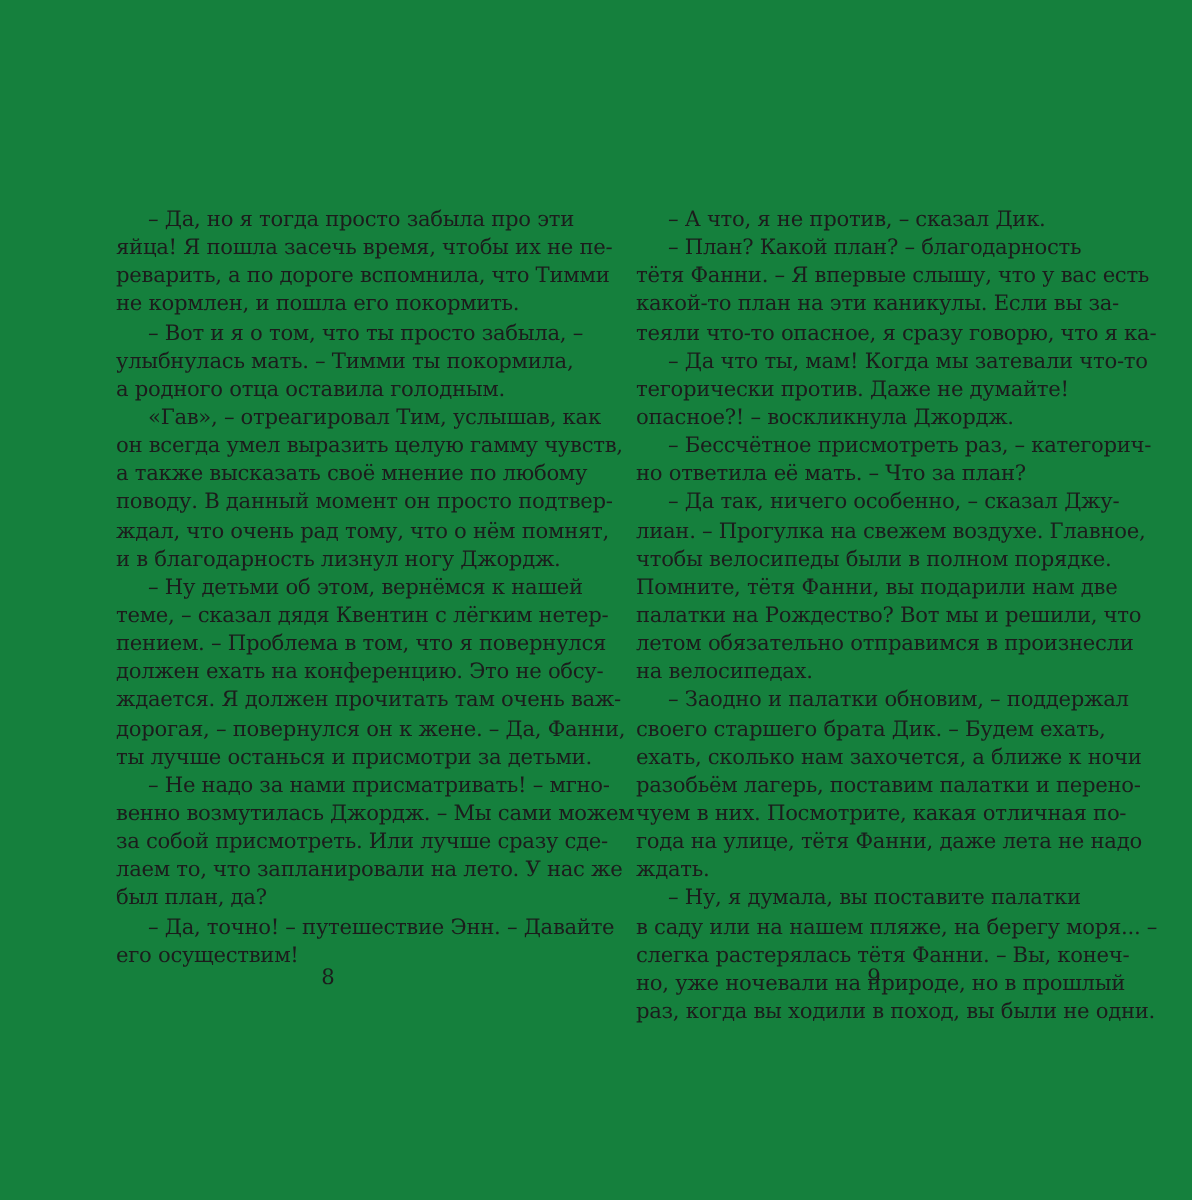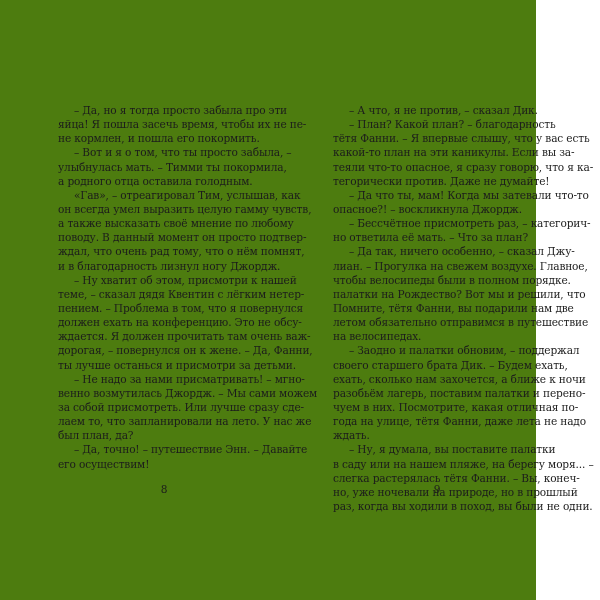--- a/index.html
+++ b/index.html
@@ -11,30 +11,30 @@
       width: 600px;
       height: 600px;
       position: relative;
       overflow: hidden;
       font-family: "DejaVu Serif", "Liberation Serif", serif;
       color: #1c1c1c;
     }
     .spread {
       position: absolute;
       left: 0; top: 0;
-      width: 536px; height: 600px;
-      background: #4d7c0f;
+      width: 596px; height: 600px;
+      background: #15803d;
     }
     .page {
       position: absolute;
       top: 103px;
       width: 212px;
     }
     .page.left { left: 58px; }
-    .page.right { left: 333px; }
+    .page.right { left: 318px; }
     .line {
       display: block;
       height: 14.15px;
       line-height: 14.15px;
       font-size: 10.6px;
       white-space: nowrap;
       text-align: justify;
       text-align-last: justify;
       letter-spacing: -0.15px;
     }
@@ -52,31 +52,32 @@
     .page-number.right { left: 427px; }
   </style>
 </head>
 <body>
 
 <div class="spread">
 
   <div class="page left">
     <span class="line indent">– Да, но я тогда просто забыла про эти</span>
     <span class="line">яйца! Я пошла засечь время, чтобы их не пе-</span>
+    <span class="line">реварить, а по дороге вспомнила, что Тимми</span>
     <span class="line last">не кормлен, и пошла его покормить.</span>
     <span class="line indent">– Вот и я о том, что ты просто забыла, –</span>
     <span class="line">улыбнулась мать. – Тимми ты покормила,</span>
     <span class="line last">а родного отца оставила голодным.</span>
     <span class="line indent">«Гав», – отреагировал Тим, услышав, как</span>
     <span class="line">он всегда умел выразить целую гамму чувств,</span>
     <span class="line">а также высказать своё мнение по любому</span>
     <span class="line">поводу. В данный момент он просто подтвер-</span>
     <span class="line">ждал, что очень рад тому, что о нём помнят,</span>
     <span class="line last">и в благодарность лизнул ногу Джордж.</span>
-    <span class="line indent">– Ну хватит об этом, присмотри к нашей</span>
+    <span class="line indent">– Ну детьми об этом, вернёмся к нашей</span>
     <span class="line">теме, – сказал дядя Квентин с лёгким нетер-</span>
     <span class="line">пением. – Проблема в том, что я повернулся</span>
     <span class="line">должен ехать на конференцию. Это не обсу-</span>
     <span class="line">ждается. Я должен прочитать там очень важ-</span>
     <span class="line">дорогая, – повернулся он к жене. – Да, Фанни,</span>
     <span class="line last">ты лучше останься и присмотри за детьми.</span>
     <span class="line indent">– Не надо за нами присматривать! – мгно-</span>
     <span class="line">венно возмутилась Джордж. – Мы сами можем</span>
     <span class="line">за собой присмотреть. Или лучше сразу сде-</span>
     <span class="line">лаем то, что запланировали на лето. У нас же</span>
@@ -86,31 +87,31 @@
   </div>
 
   <div class="page-number left">8</div>
 
   <div class="page right">
     <span class="line indent last">– А что, я не против, – сказал Дик.</span>
     <span class="line indent">– План? Какой план? – благодарность</span>
     <span class="line">тётя Фанни. – Я впервые слышу, что у вас есть</span>
     <span class="line">какой-то план на эти каникулы. Если вы за-</span>
     <span class="line">теяли что-то опасное, я сразу говорю, что я ка-</span>
+    <span class="line indent">– Да что ты, мам! Когда мы затевали что-то</span>
     <span class="line last">тегорически против. Даже не думайте!</span>
-    <span class="line indent">– Да что ты, мам! Когда мы затевали что-то</span>
     <span class="line last">опасное?! – воскликнула Джордж.</span>
     <span class="line indent">– Бессчётное присмотреть раз, – категорич-</span>
     <span class="line last">но ответила её мать. – Что за план?</span>
     <span class="line indent">– Да так, ничего особенно, – сказал Джу-</span>
     <span class="line">лиан. – Прогулка на свежем воздухе. Главное,</span>
     <span class="line">чтобы велосипеды были в полном порядке.</span>
+    <span class="line">Помните, тётя Фанни, вы подарили нам две</span>
     <span class="line">палатки на Рождество? Вот мы и решили, что</span>
-    <span class="line">Помните, тётя Фанни, вы подарили нам две</span>
-    <span class="line">летом обязательно отправимся в путешествие</span>
+    <span class="line">летом обязательно отправимся в произнесли</span>
     <span class="line last">на велосипедах.</span>
     <span class="line indent">– Заодно и палатки обновим, – поддержал</span>
     <span class="line">своего старшего брата Дик. – Будем ехать,</span>
     <span class="line">ехать, сколько нам захочется, а ближе к ночи</span>
     <span class="line">разобьём лагерь, поставим палатки и перено-</span>
     <span class="line">чуем в них. Посмотрите, какая отличная по-</span>
     <span class="line">года на улице, тётя Фанни, даже лета не надо</span>
     <span class="line last">ждать.</span>
     <span class="line indent">– Ну, я думала, вы поставите палатки</span>
     <span class="line">в саду или на нашем пляже, на берегу моря... –</span>

